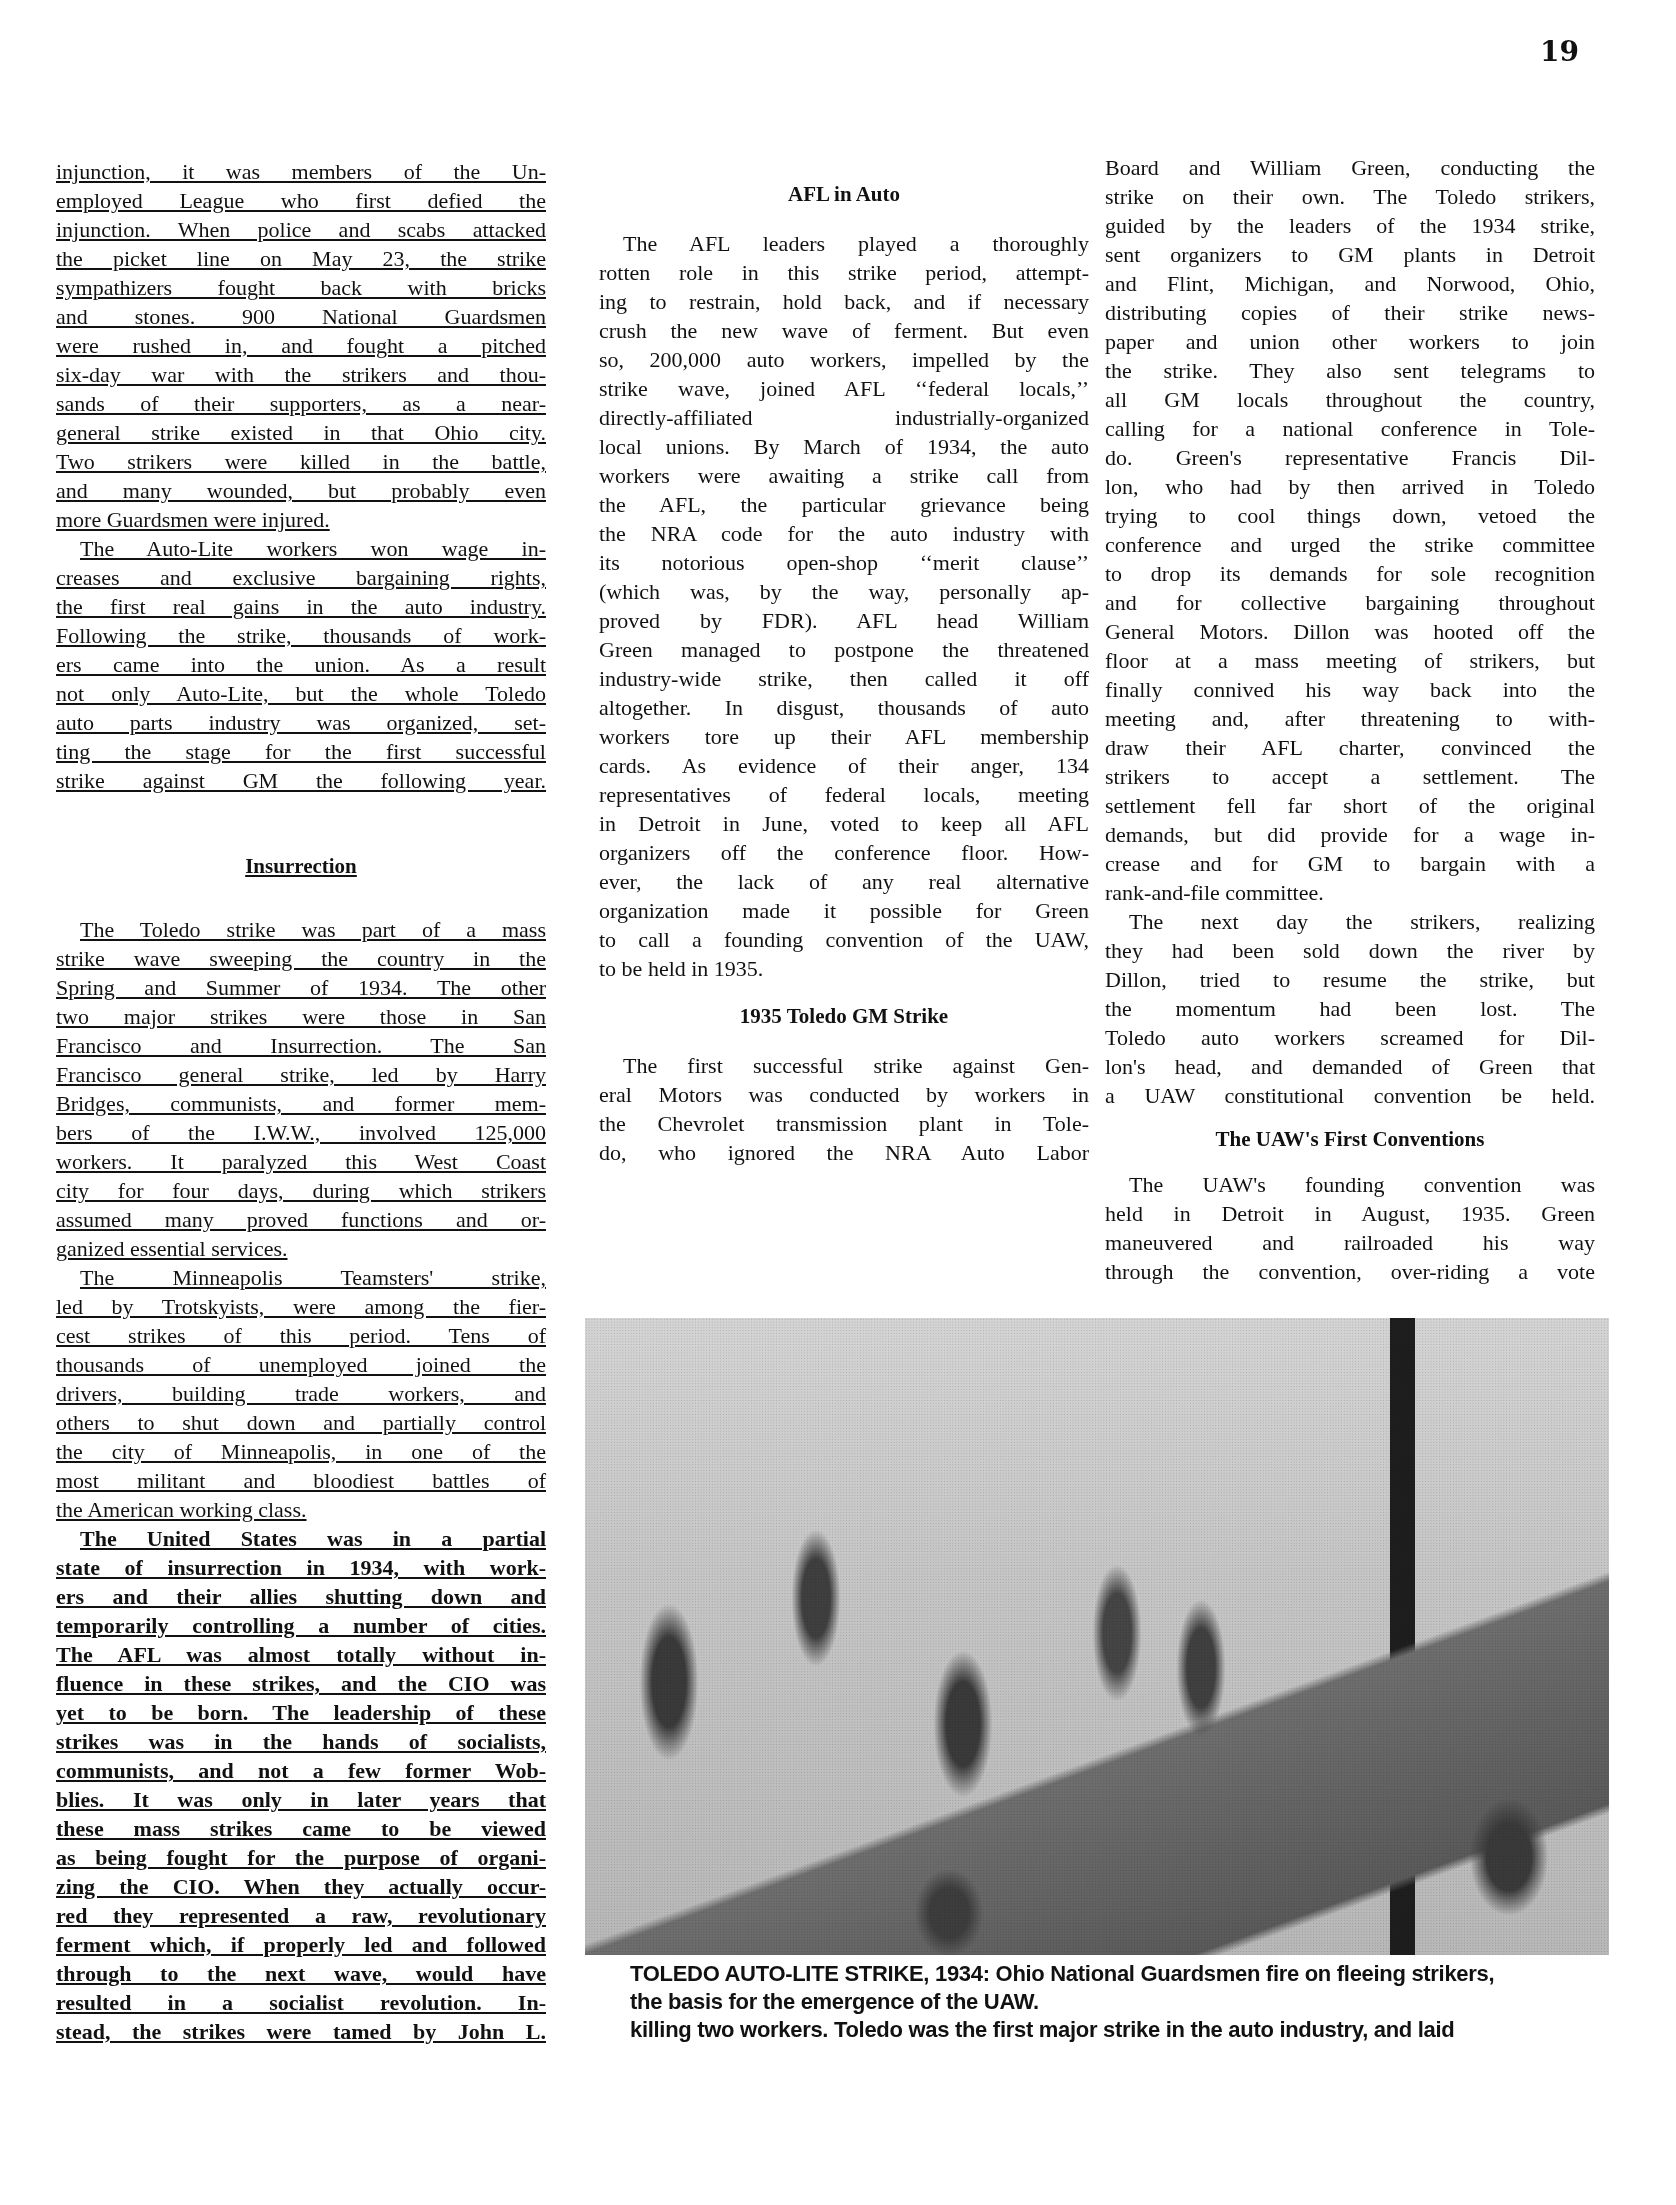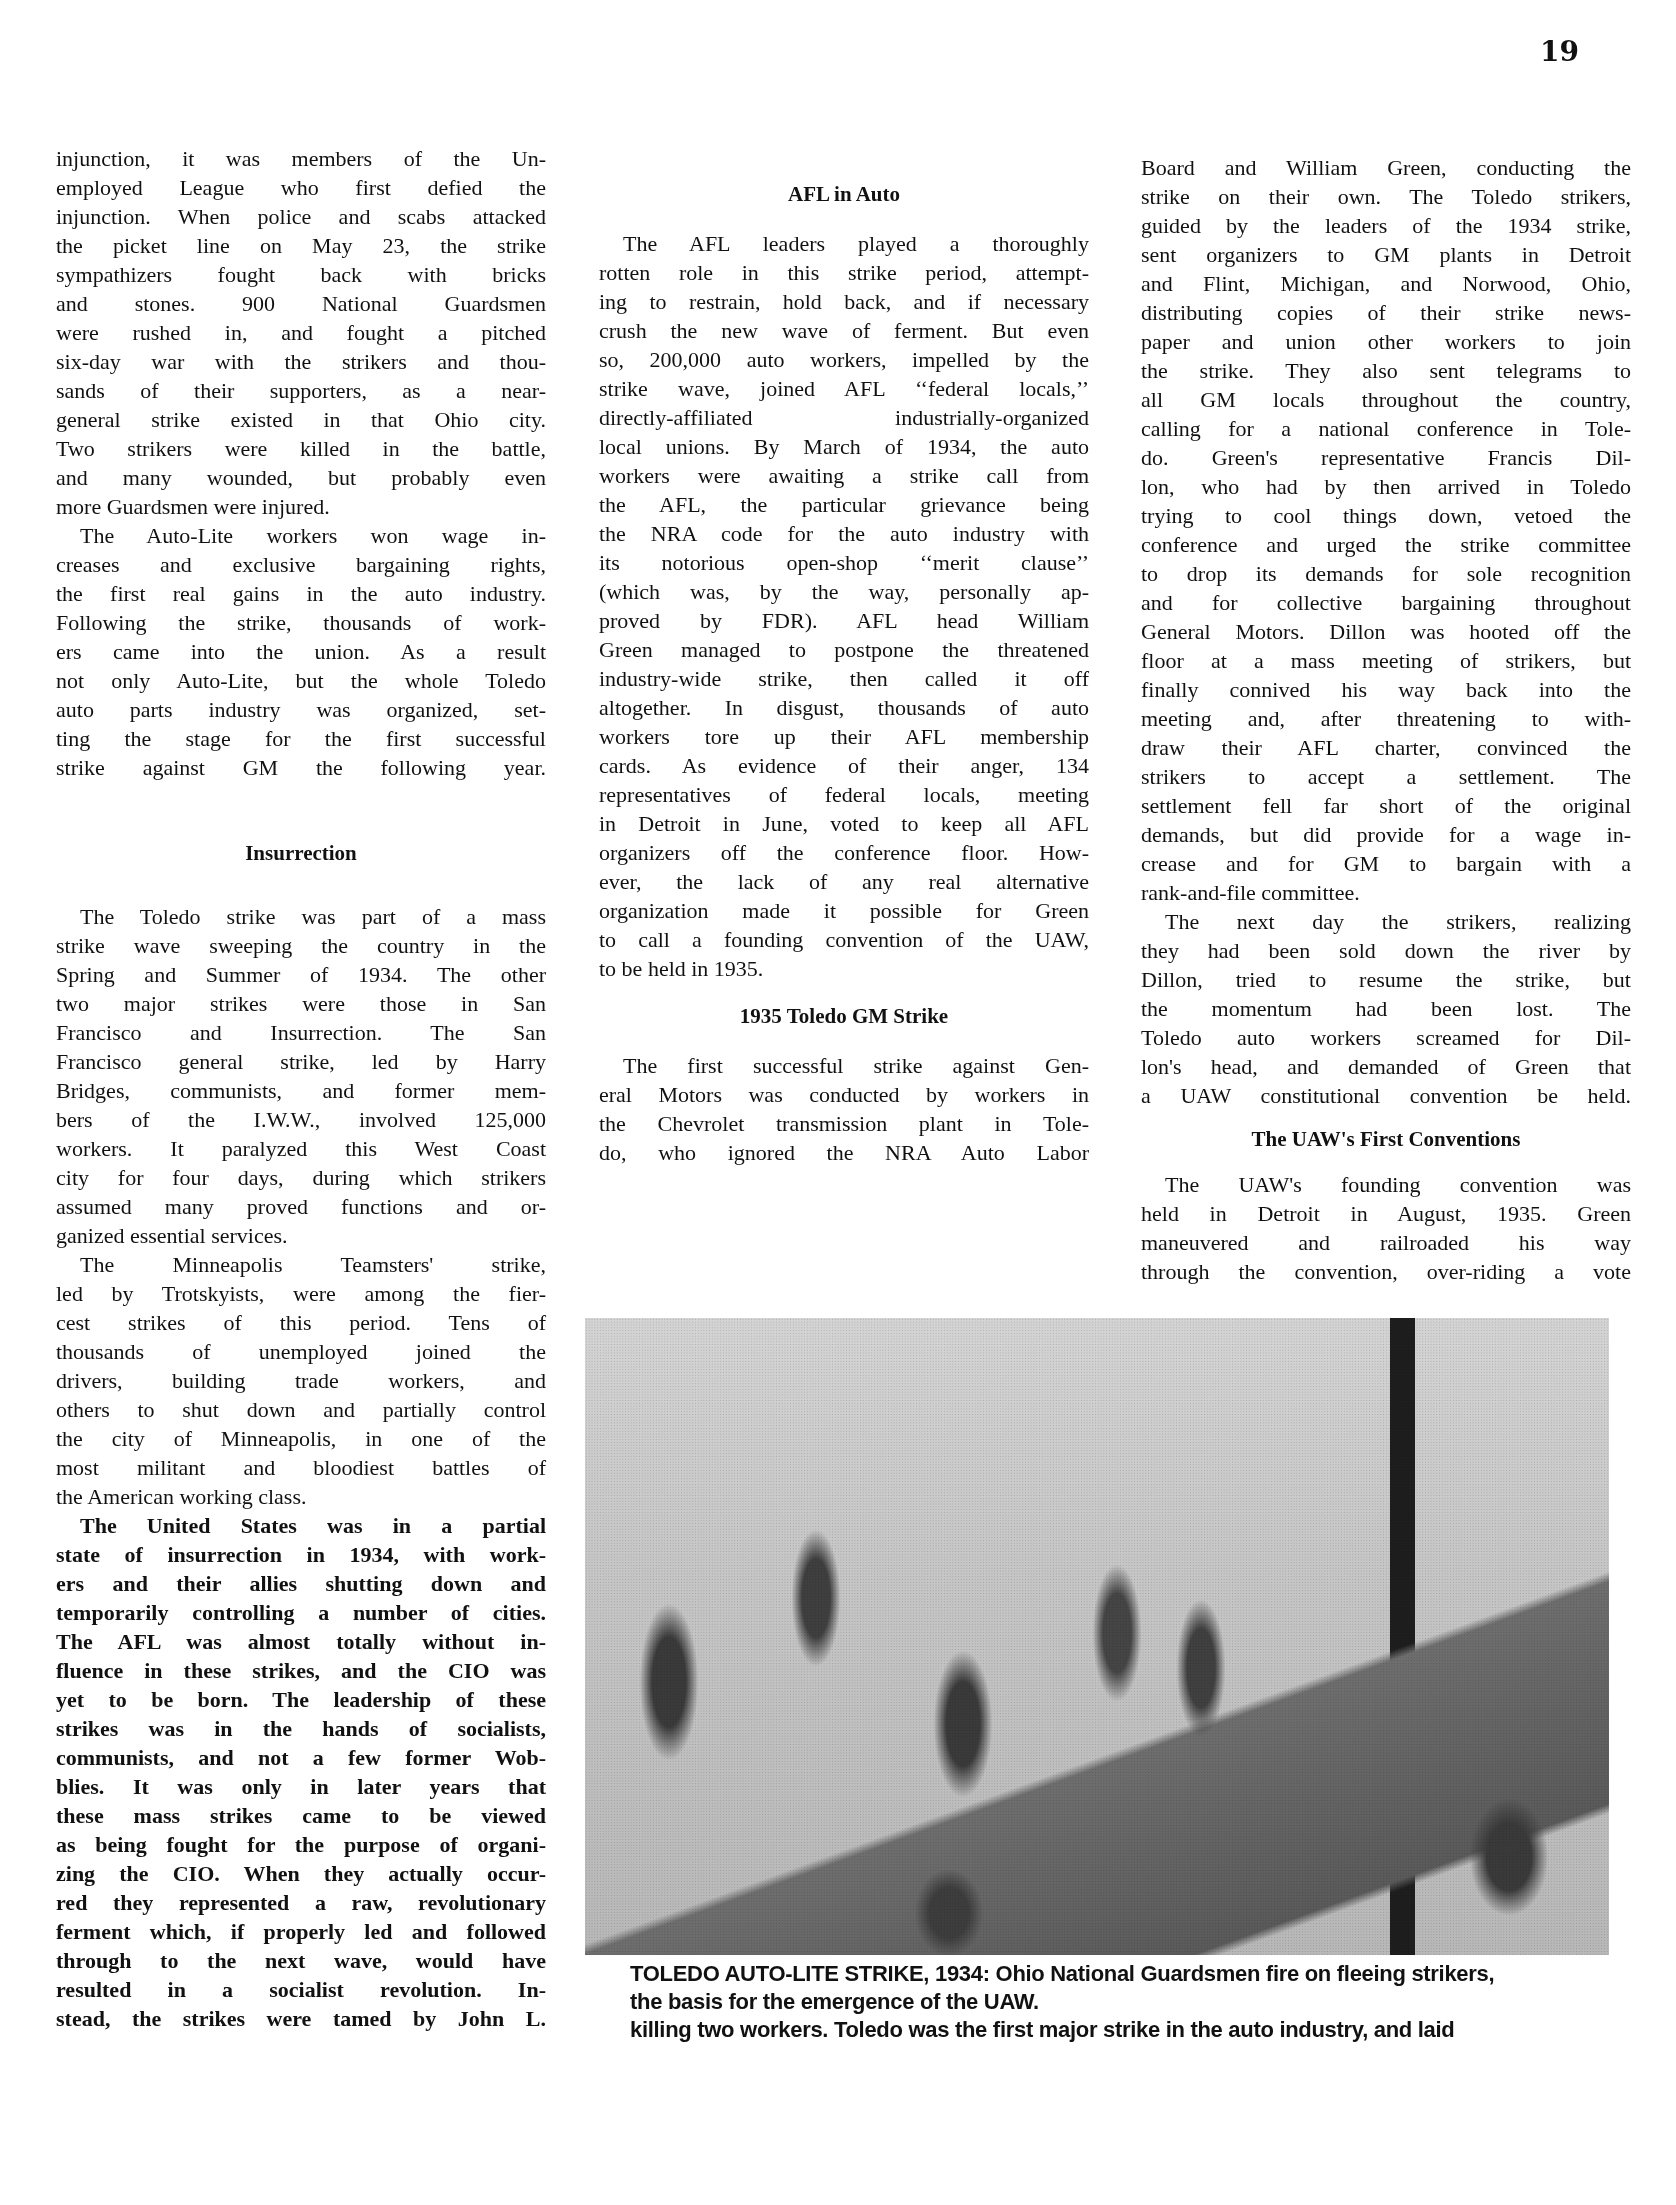--- a/index.html
+++ b/index.html
@@ -1,21 +1,21 @@
 <!DOCTYPE html>
 <html style="font-size:11.2px"><head>
 <meta charset="utf-8">
 <style>
   html, body { margin:0; padding:0; background:#ffffff; }
   body { width:1676px; height:2205px; position:relative; overflow:hidden; color:#111; }
   .pagenum { position:absolute; left:1540px; top:35px; font-family:"DejaVu Serif", serif; font-weight:bold; font-size:28px; }
   .col { position:absolute; font-family:"Liberation Serif", "DejaVu Serif", serif; font-size:22px; }
-  .col-left { left:56px; top:144px; width:490px; }
+  .col-left { left:56px; top:157px; width:490px;text-decoration:underline; }
   .col-mid { left:599px; top:159px; width:490px; }
-  .col-right { left:1141px; top:153px; width:490px; }
+  .col-right { left:1105px; top:153px; width:490px; }
   .line { display:block; height:29px; line-height:29px; text-align:justify; text-align-last:justify; white-space:nowrap; overflow:visible; }
   .line.last { text-align-last:left; }
   .line.indent { padding-left:24px; }
   .bold .line { font-weight:bold; }
   .para { display:block; }
   .heading { display:block; text-align:center; font-weight:bold; font-family:"Liberation Serif", "DejaVu Serif", serif; font-size:21px; height:29px; line-height:29px; }
   .photo { position:absolute; left:585px; top:1318px; width:1024px; height:637px;
     background:
       radial-gradient(ellipse 42px 112px at 84px 364px, #3a3a3a 40%, transparent 70%),
       radial-gradient(ellipse 35px 98px at 231px 280px, #3f3f3f 40%, transparent 70%),

